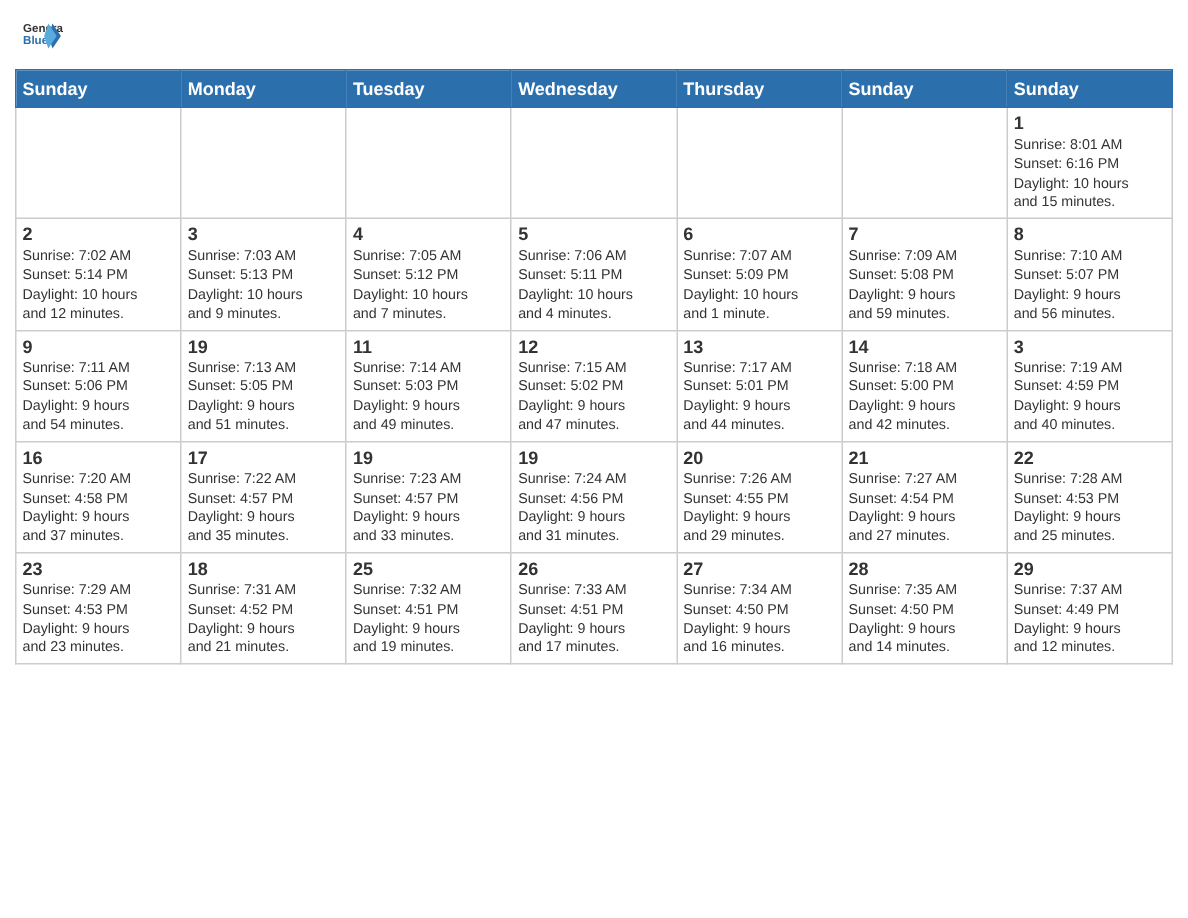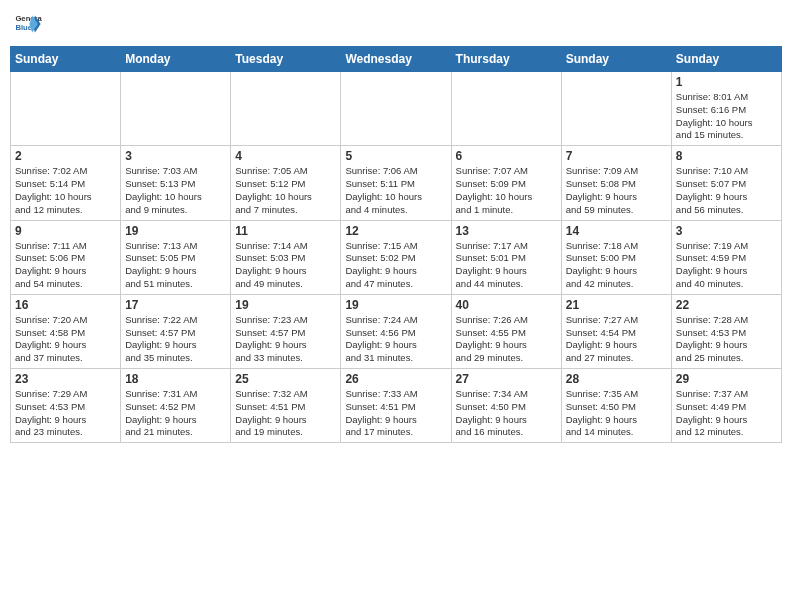--- a/index.html
+++ b/index.html
@@ -191,21 +191,21 @@
         </td>
         <td>
           <span class="day-number">19</span>
           <div class="cell-content">Sunrise: 7:23 AM<br>Sunset: 4:57 PM<br>Daylight: 9 hours<br>and 33 minutes.</div>
         </td>
         <td>
           <span class="day-number">19</span>
           <div class="cell-content">Sunrise: 7:24 AM<br>Sunset: 4:56 PM<br>Daylight: 9 hours<br>and 31 minutes.</div>
         </td>
         <td>
-          <span class="day-number">40</span>
+          <span class="day-number">20</span>
           <div class="cell-content">Sunrise: 7:26 AM<br>Sunset: 4:55 PM<br>Daylight: 9 hours<br>and 29 minutes.</div>
         </td>
         <td>
           <span class="day-number">21</span>
           <div class="cell-content">Sunrise: 7:27 AM<br>Sunset: 4:54 PM<br>Daylight: 9 hours<br>and 27 minutes.</div>
         </td>
         <td>
           <span class="day-number">22</span>
           <div class="cell-content">Sunrise: 7:28 AM<br>Sunset: 4:53 PM<br>Daylight: 9 hours<br>and 25 minutes.</div>
         </td>

